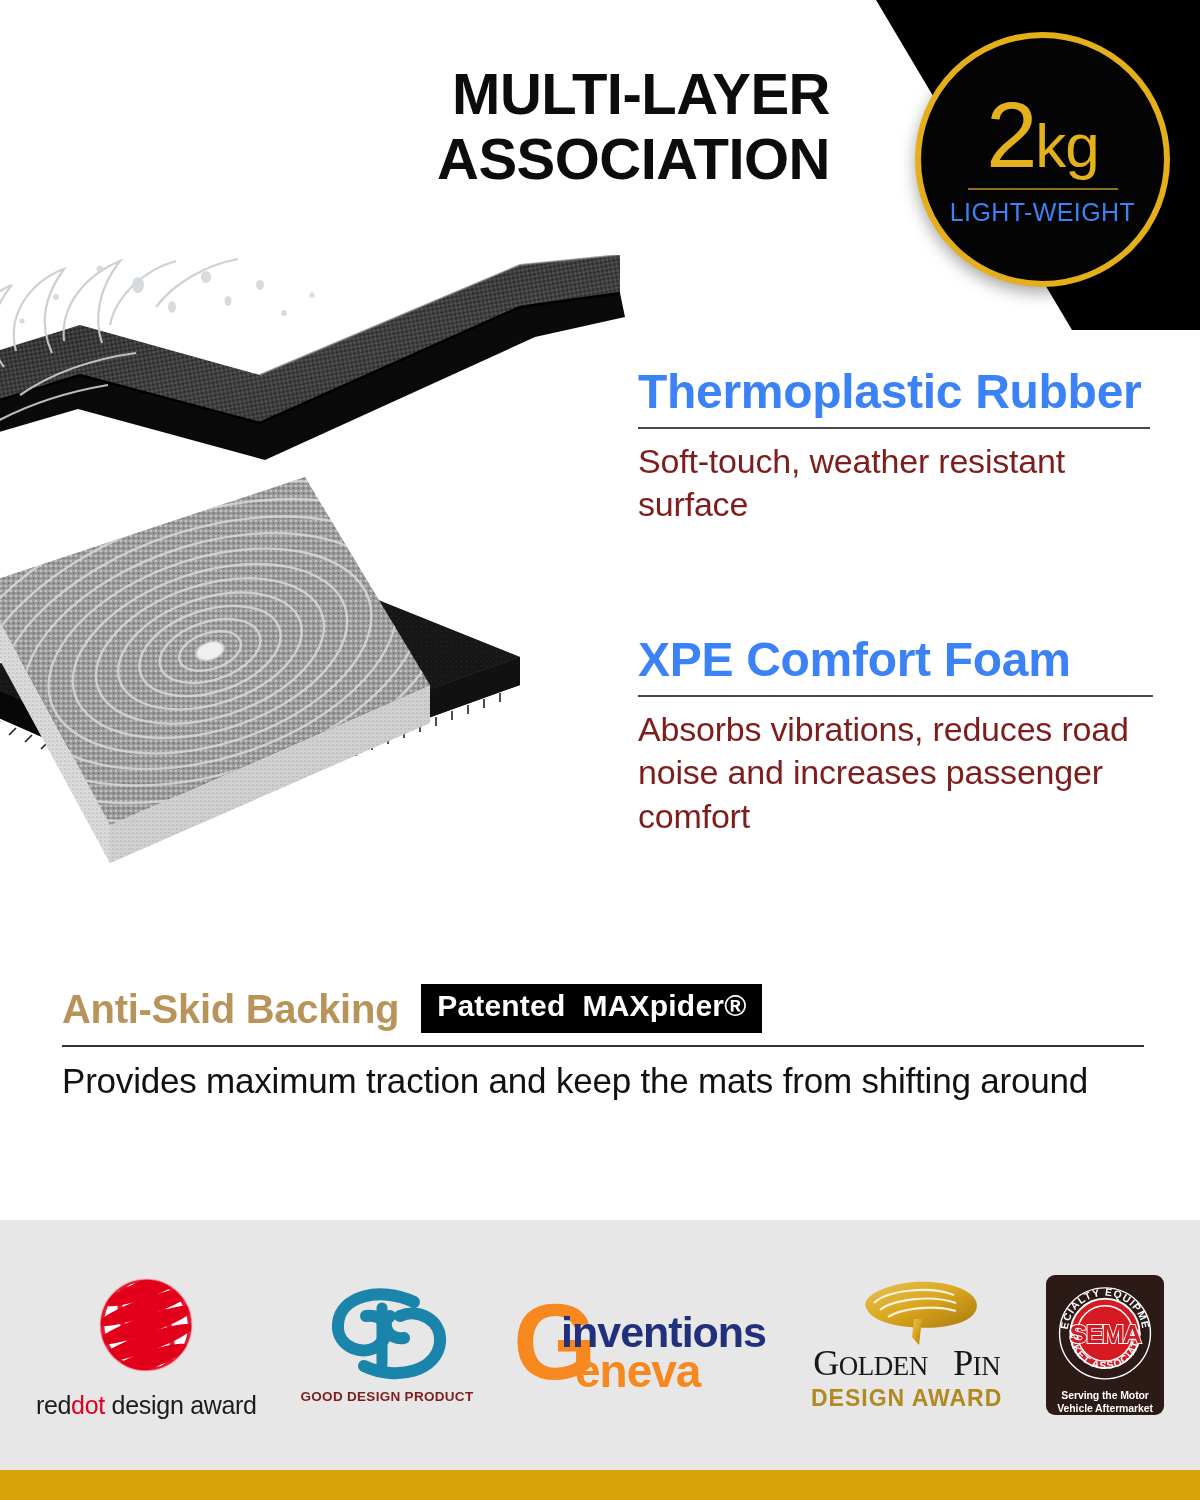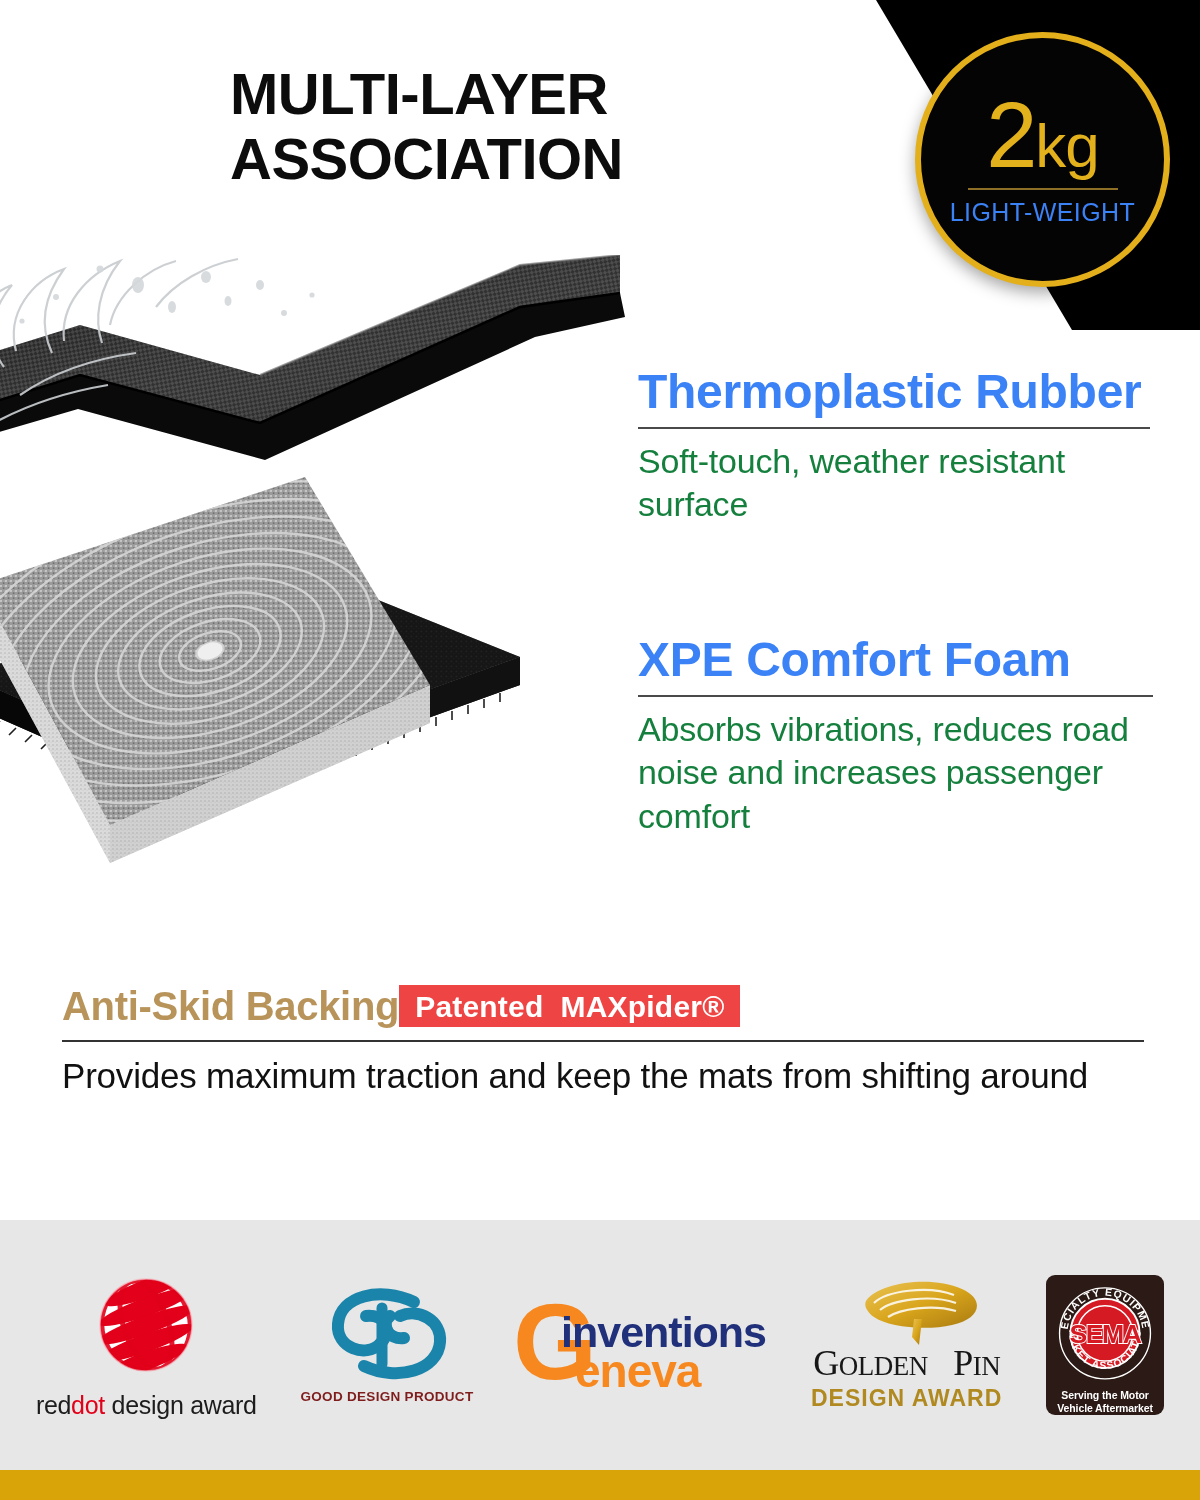--- a/index.html
+++ b/index.html
@@ -33,55 +33,55 @@
   }
   .badge-value .unit{ font-size:62px; letter-spacing:-1px; }
   .badge-rule{ width:150px; height:2px; background:#8d7026; margin:4px 0 8px; }
   .badge-sub{
     color:#3b82f6; font-size:25px; letter-spacing:.4px; font-weight:300;
   }
 
   
   .title{
     position:absolute; top:62px; left:230px; width:600px; z-index:4;
-    text-align:left; font-size:58px; font-weight:bold; line-height:1.12;
+    text-align:right; font-size:58px; font-weight:bold; line-height:1.12;
     letter-spacing:-.5px; color:#0c0c0c;
   }
 
   
   .product-art{
     position:absolute; left:-40px; top:255px; width:700px; height:720px; z-index:2;
   }
   .product-art svg{ width:100%; height:100%; display:block; }
 
   
   .spec{ position:absolute; z-index:4; }
   .spec-1{ left:638px; top:366px; width:512px; }
   .spec-2{ left:638px; top:634px; width:515px; }
 
   .spec-head{
     font-size:48px; font-weight:bold; color:#3b82f6; line-height:1.08;
     letter-spacing:-.3px;
   }
   .spec-rule{ height:2px; background:#4a4a4a; margin-top:9px; }
   .spec-body{
-    font-size:34px; line-height:1.28; color:#15803d; margin-top:11px;
+    font-size:34px; line-height:1.28; color:#7f1d1d; margin-top:11px;
     font-weight:400; letter-spacing:-.2px;
   }
 
   
   .spec-3{ position:absolute; left:62px; top:984px; width:1082px; z-index:4; }
-  .skid-row{ display:flex; align-items:center; }
+  .skid-row{ display:flex; align-items:center; gap:22px; }
   .skid-head{
     font-size:40px; font-weight:bold; color:#b8945b; letter-spacing:-.3px;
     line-height:1.1;
   }
   .patent-badge{
-    background:#ef4444; color:#fff; font-size:30px; font-weight:bold;
-    padding:5px 16px 3px; letter-spacing:.2px; white-space:pre;
+    background:#000000; color:#fff; font-size:30px; font-weight:bold;
+    padding:5px 16px 10px; letter-spacing:.2px; white-space:pre;
   }
   .skid-rule{ height:2px; background:#333; margin-top:12px; }
   .skid-body{
     font-size:35px; line-height:1.26; color:#111; margin-top:12px;
     letter-spacing:-.2px;
   }
 
   
   .awards{
     position:absolute; left:0; top:1220px; width:1200px; height:250px;

